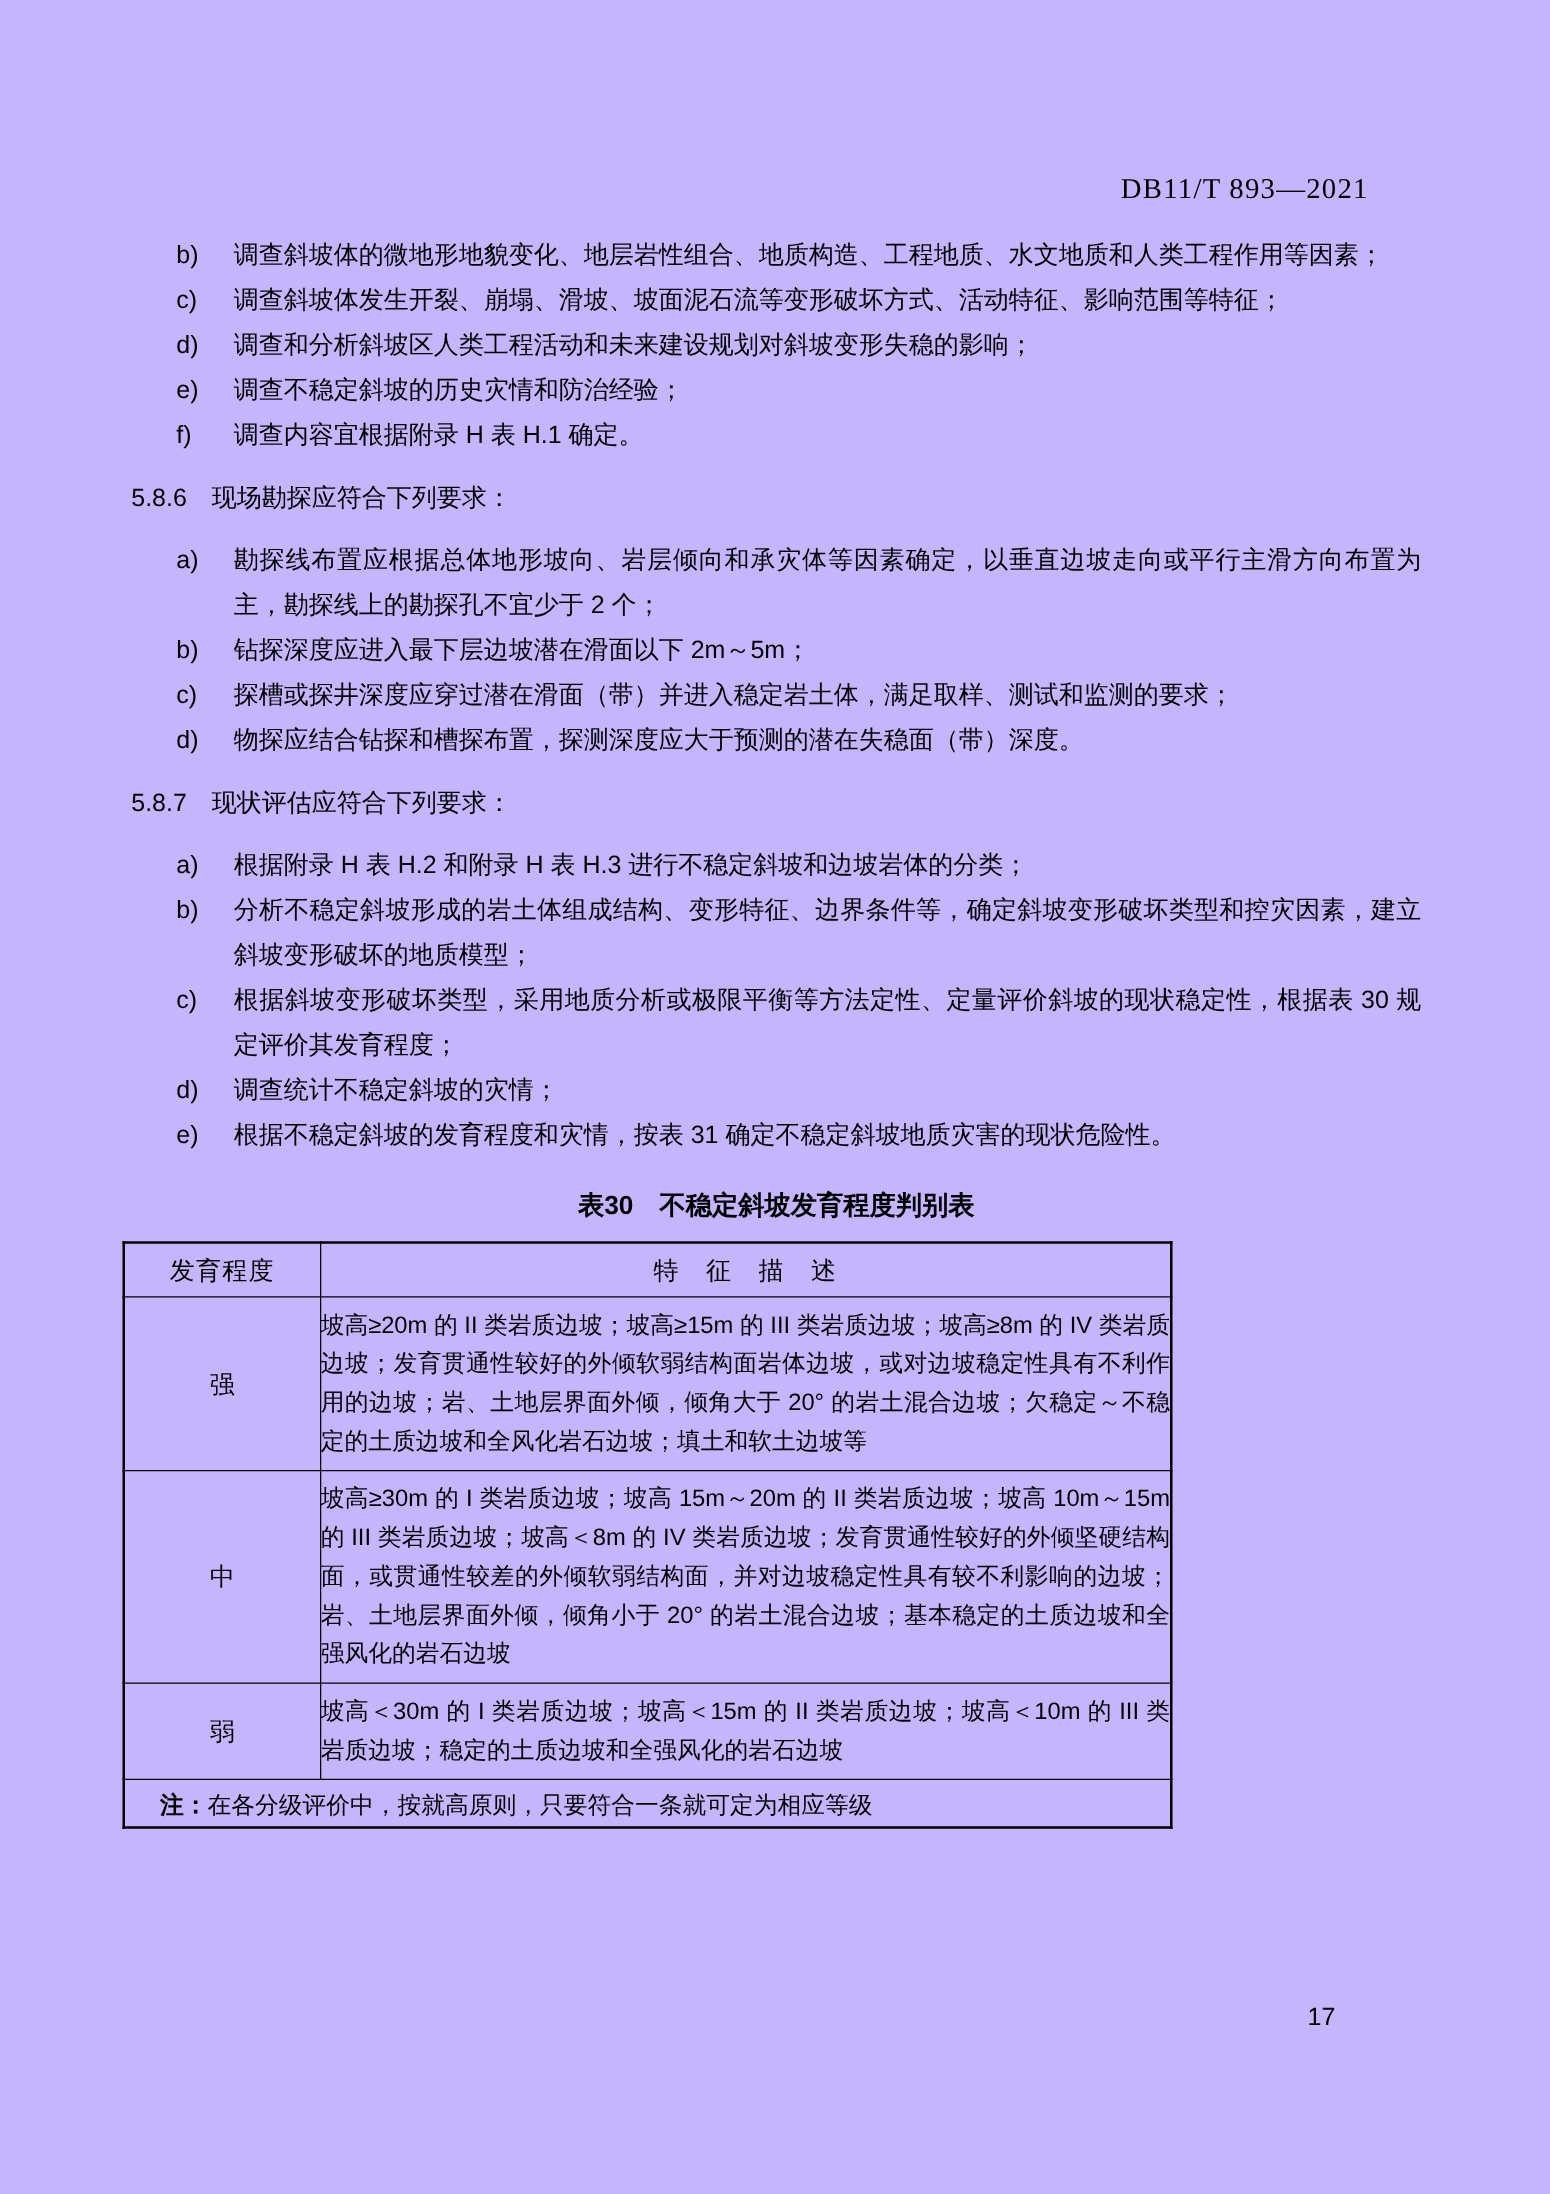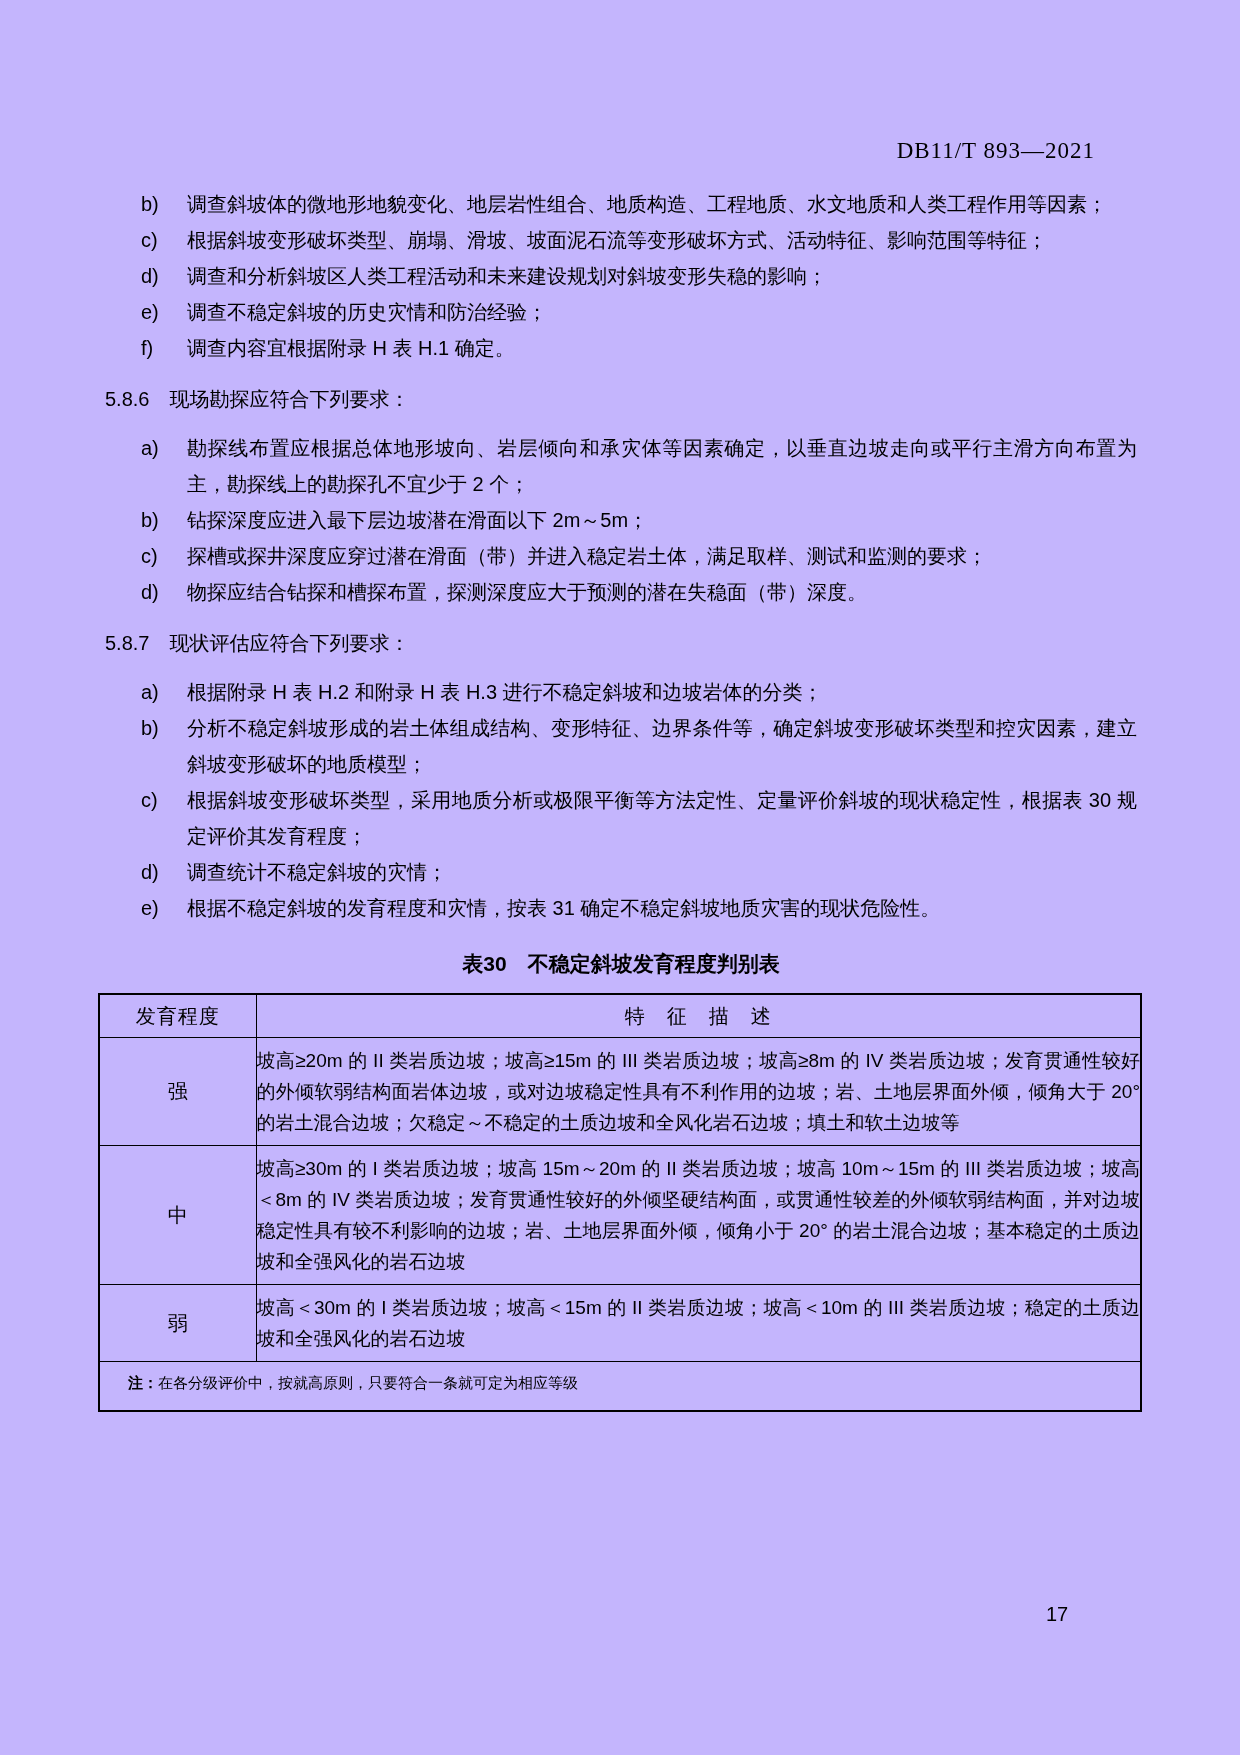--- a/index.html
+++ b/index.html
@@ -60,21 +60,21 @@
     margin-bottom:4px;
   }
   .table-title{
     text-align:center;
     font-weight:bold;
     font-size:21px;
     margin:24px 0 15px 0;
   }
   table.t30{
     border-collapse:collapse;
-    width:1044px;
+    width:840px;
     margin-left:-7px;
     border:2px solid #000;
     table-layout:fixed;
   }
   .t30 th,.t30 td{
     border:1px solid #000;
   }
   .t30 th{
     font-weight:normal;
     font-size:20px;
@@ -89,22 +89,22 @@
   }
   .desc-cell{
     padding:7px 0;
     font-size:19px;
     line-height:31px;
     text-align:justify;
     text-justify:inter-ideograph;
     vertical-align:middle;
   }
   .note-cell{
-    padding:6px 12px 12px 28px;
-    font-size:15px;
+    padding:6px 12px 1px 28px;
+    font-size:19px;
     line-height:30px;
   }
   .note-label{
     font-weight:bold;
   }
   .page-number{
     position:absolute;
     left:1046px;
     top:1603px;
     font-size:20px;
@@ -118,21 +118,21 @@
 
     <div class="doc-header">DB11/T 893—2021</div>
 
     <div class="list-block">
       <div class="list-item">
         <span class="item-label">b)</span>
         <span class="item-text">调查斜坡体的微地形地貌变化、地层岩性组合、地质构造、工程地质、水文地质和人类工程作用等因素；</span>
       </div>
       <div class="list-item">
         <span class="item-label">c)</span>
-        <span class="item-text">根据斜坡变形破坏类型、崩塌、滑坡、坡面泥石流等变形破坏方式、活动特征、影响范围等特征；</span>
+        <span class="item-text">调查斜坡体发生开裂、崩塌、滑坡、坡面泥石流等变形破坏方式、活动特征、影响范围等特征；</span>
       </div>
       <div class="list-item">
         <span class="item-label">d)</span>
         <span class="item-text">调查和分析斜坡区人类工程活动和未来建设规划对斜坡变形失稳的影响；</span>
       </div>
       <div class="list-item">
         <span class="item-label">e)</span>
         <span class="item-text">调查不稳定斜坡的历史灾情和防治经验；</span>
       </div>
       <div class="list-item">

